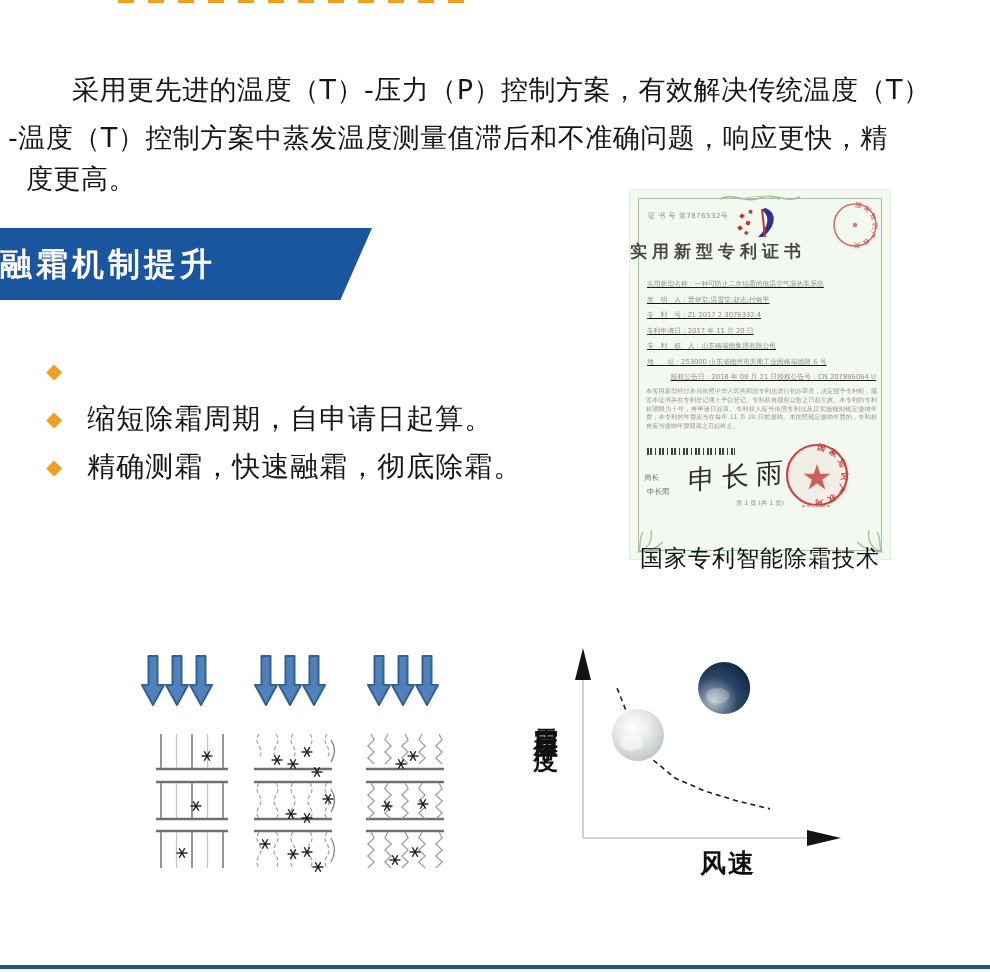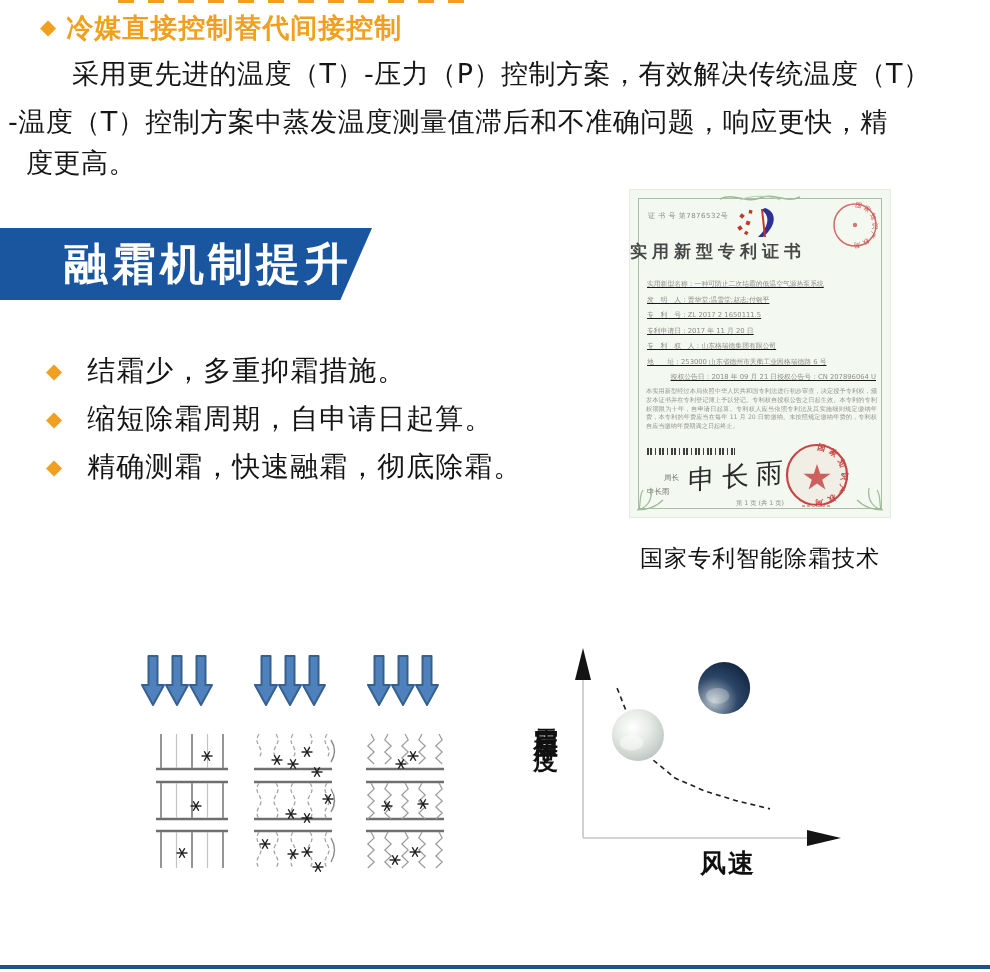--- a/index.html
+++ b/index.html
@@ -15,55 +15,55 @@
   
   .top-frag{position:absolute;top:0;left:118px;width:352px;height:3px;
     background:repeating-linear-gradient(90deg,var(--accent-orange) 0 16px,transparent 16px 30px);}
 
   
   .heading{position:absolute;left:40px;top:10px;font-weight:700;color:var(--accent-orange);
     font-size:27px;letter-spacing:1px;white-space:nowrap;}
   .heading .h-diamond{font-size:21px;margin-right:9px;vertical-align:3px;}
 
   
-  .para-line{position:absolute;font-size:27px;color:#161616;letter-spacing:.5px;white-space:nowrap;}
+  .para-line{position:absolute;font-size:27px;color:#161616;letter-spacing:.5px;white-space:nowrap;margin-top:16px;}
   .pl1{left:72px;top:56px;}
   .pl2{left:8px;top:104px;}
   .pl3{left:26px;top:145px;}
 
   
   .banner{position:absolute;left:0;top:228px;width:372px;height:72px;background:var(--banner-blue);
     clip-path:polygon(0 0,100% 0,91.5% 100%,0 100%);}
-  .banner span{display:block;padding-left:64px;line-height:72px;font-size:44px;font-weight:700;
+  .banner span{display:block;line-height:72px;font-size:32px;font-weight:700;
     color:#fff;letter-spacing:4px;white-space:nowrap;}
 
   
   .bullets{position:absolute;left:46px;top:356px;list-style:none;}
   .bullets li{display:flex;align-items:center;height:30px;margin-bottom:18px;white-space:nowrap;}
   .b-diamond{color:var(--accent-orange);font-size:21px;margin-right:25px;}
   .b-text{font-size:28px;color:#141414;letter-spacing:1px;}
 
   
-  .certificate{position:absolute;left:630px;top:190px;width:260px;height:327px;
+  .certificate{position:absolute;left:630px;top:190px;width:260px;height:369px;
     background:var(--cert-bg);box-shadow:0 0 0 1px #e4ece0;}
   .cert-frame{position:absolute;inset:8px;border:1px solid var(--cert-border);pointer-events:none;}
   .cert-ornament{position:absolute;left:50%;top:1px;transform:translateX(-50%);}
   .cert-no{position:absolute;left:18px;top:21px;font-size:7px;color:#8c8c85;letter-spacing:.5px;}
   .cert-logo{position:absolute;left:102px;top:15px;}
   .cert-stamp{position:absolute;right:11px;top:11px;}
   .cert-title{position:absolute;left:0;top:50px;width:100%;text-align:left;font-size:17px;
     font-family:"DejaVu Serif","Liberation Serif",serif;font-weight:600;color:#474747;letter-spacing:5px;}
   .cert-fields{position:absolute;left:17px;top:89px;right:14px;text-decoration:underline;}
   .cert-field{font-size:6.8px;color:#8e8e87;height:15.5px;white-space:nowrap;overflow:hidden;}
   .grant-line{display:flex;justify-content:flex-end;font-size:6.8px;color:#8e8e87;white-space:nowrap;}
   .cert-body{position:absolute;left:16px;right:13px;top:197px;height:57px;overflow:hidden;
     font-size:6.2px;line-height:8.8px;color:#97978f;text-align:justify;}
   .barcode{position:absolute;left:17px;top:258px;width:88px;height:7px;
     background:repeating-linear-gradient(90deg,#3e3e3e 0 2px,#f3f8f0 2px 3px,#3e3e3e 3px 5px,#f3f8f0 5px 8px,#3e3e3e 8px 9px,#f3f8f0 9px 12px);}
-  .director-title{position:absolute;left:34px;top:283px;font-size:7.5px;color:#77776f;}
+  .director-title{position:absolute;left:14px;top:283px;font-size:7.5px;color:#77776f;}
   .director-name{position:absolute;left:17px;top:297px;font-size:7.5px;color:#77776f;}
   .signature{position:absolute;left:58px;top:268px;font-size:27px;color:#2a2a2a;letter-spacing:7px;
     font-family:"DejaVu Serif","Liberation Serif",serif;transform:rotate(-5deg) skewX(-6deg);white-space:nowrap;}
   .cert-seal{position:absolute;left:152px;top:252px;}
   .cert-footer{position:absolute;left:0;top:309px;width:100%;text-align:center;font-size:6.3px;color:#8c8c85;}
   .flourish{position:absolute;}
   .fl-bl{left:5px;bottom:5px;}
   .fl-br{right:5px;bottom:5px;transform:scaleX(-1);}
 
   .cert-caption{position:absolute;left:630px;top:543px;width:260px;text-align:center;
@@ -81,36 +81,32 @@
   
   .footer-line{position:absolute;left:0;bottom:3px;width:100%;height:4px;background:var(--footer-blue);}
 </style>
 </head>
 <body>
 
 <div class="page">
 
   <div class="top-frag"></div>
 
-  <div class="heading">
-    <span class="h-diamond">◆</span><span>冷媒直接控制替代间接控制</span>
-  </div>
 
   <div class="para-line pl1">采用更先进的温度（T）-压力（P）控制方案，有效解决传统温度（T）</div>
   <div class="para-line pl2">-温度（T）控制方案中蒸发温度测量值滞后和不准确问题，响应更快，精</div>
   <div class="para-line pl3">度更高。</div>
 
   <div class="banner">
     <span>融霜机制提升</span>
   </div>
 
   <ul class="bullets">
     <li>
       <span class="b-diamond">◆</span>
-      <span class="b-text">结霜少，多重抑霜措施。</span>
     </li>
     <li>
       <span class="b-diamond">◆</span>
       <span class="b-text">缩短除霜周期，自申请日起算。</span>
     </li>
     <li>
       <span class="b-diamond">◆</span>
       <span class="b-text">精确测霜，快速融霜，彻底除霜。</span>
     </li>
   </ul>
@@ -144,21 +140,21 @@
         <textPath href="#stampArc">国家知识产权局</textPath>
       </text>
       <circle cx="24" cy="24" r="2.2" fill="#c84a4a" opacity=".75"></circle>
     </svg>
 
     <div class="cert-title">实用新型专利证书</div>
 
     <div class="cert-fields">
       <div class="cert-field">实用新型名称：一种可防止二次结霜的低温空气源热泵系统</div>
       <div class="cert-field">发　明　人：贾华堂;温雪堂;赵志;付银平</div>
-      <div class="cert-field">专　利　号：ZL 2017 2 1650111.5</div>
+      <div class="cert-field">专　利　号：ZL 2017 2 3076332.4</div>
       <div class="cert-field">专利申请日：2017 年 11 月 20 日</div>
       <div class="cert-field">专　利　权　人：山东格瑞德集团有限公司</div>
       <div class="cert-field">地　　址：253000 山东省德州市天衢工业园格瑞德路 6 号</div>
       <div class="grant-line">
         <span>授权公告日：2018 年 09 月 21 日</span>
         <span>授权公告号：CN 207896064 U</span>
       </div>
     </div>
 
     <div class="cert-body">本实用新型经过本局依照中华人民共和国专利法进行初步审查，决定授予专利权，颁发本证书并在专利登记簿上予以登记。专利权自授权公告之日起生效。本专利的专利权期限为十年，自申请日起算。专利权人应当依照专利法及其实施细则规定缴纳年费，本专利的年费应当在每年 11 月 20 日前缴纳。未按照规定缴纳年费的，专利权自应当缴纳年费期满之日起终止。</div>

